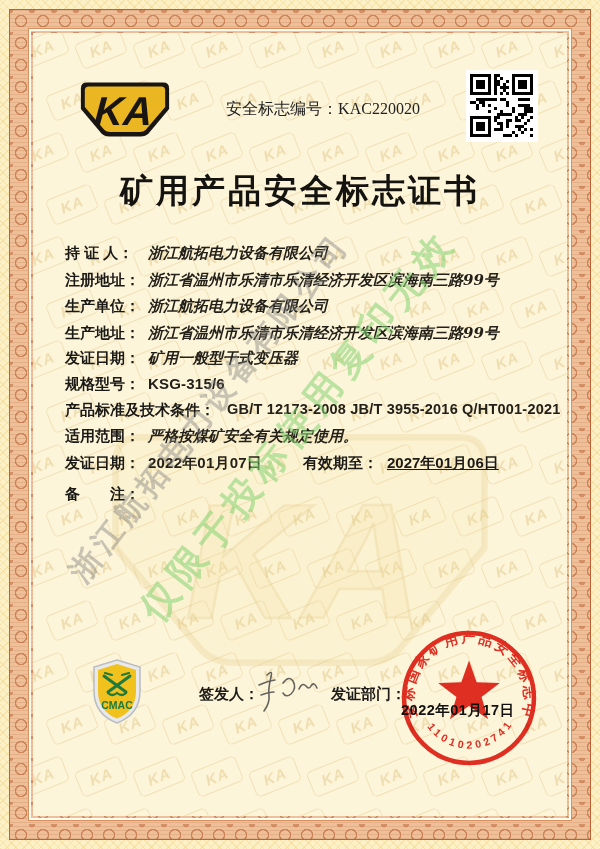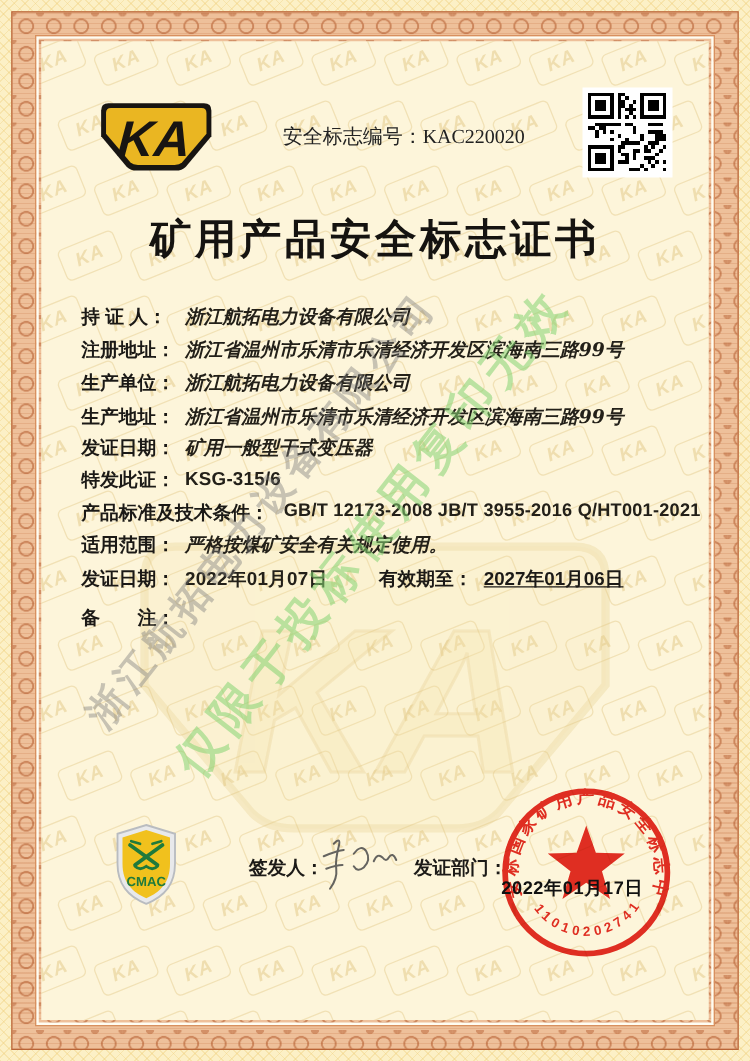--- a/index.html
+++ b/index.html
@@ -394,21 +394,21 @@
     </div>
     <div class="abs row" style="top:291px">
       <span class="lbl">生产地址：</span>
       <span class="val-kai">浙江省温州市乐清市乐清经济开发区滨海南三路99号</span>
     </div>
     <div class="abs row" style="top:316px">
       <span class="lbl">发证日期：</span>
       <span class="val-kai">矿用一般型干式变压器</span>
     </div>
     <div class="abs row" style="top:342px">
-      <span class="lbl">特发此证：</span>
+      <span class="lbl">规格型号：</span>
       <span class="val-num">KSG-315/6</span>
     </div>
     <div class="abs row" style="top:368px">
       <span class="lbl">产品标准及技术条件：</span>
       <span class="val-num val-std">GB/T 12173-2008 JB/T 3955-2016 Q/HT001-2021</span>
     </div>
     <div class="abs row" style="top:394px">
       <span class="lbl">适用范围：</span>
       <span class="val-kai">严格按煤矿安全有关规定使用。</span>
     </div>

